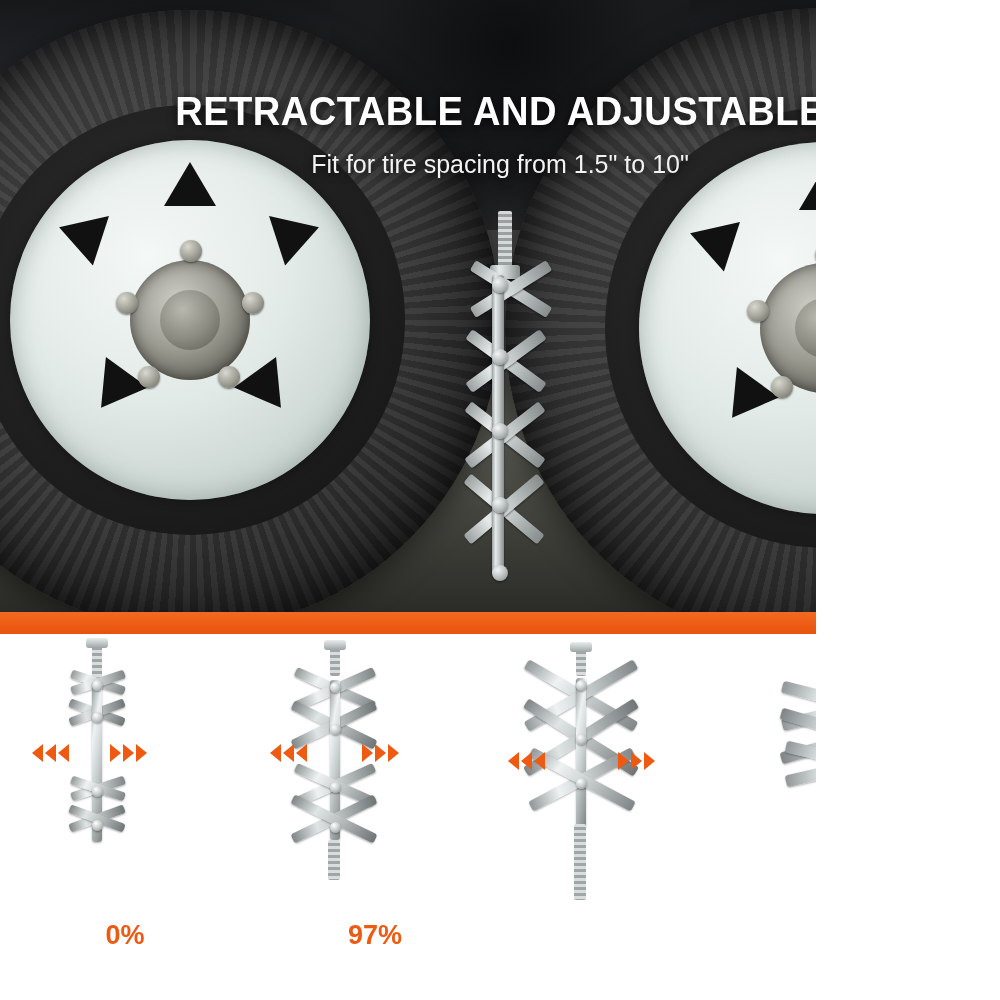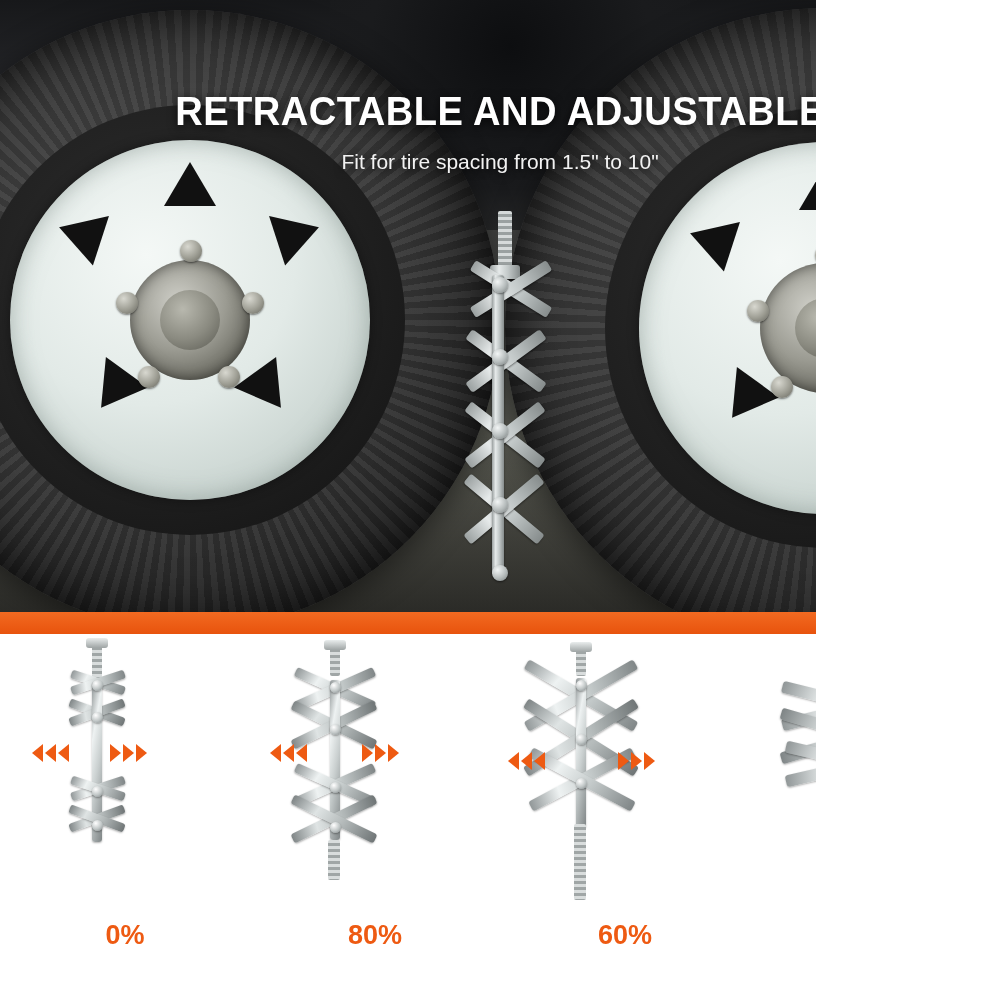--- a/index.html
+++ b/index.html
@@ -168,21 +168,21 @@
     font-family: "Liberation Sans", sans-serif;
     transform: scaleX(.93);
     text-shadow: 0 2px 10px rgba(0,0,0,.75);
   }
   .subhead {
     position: absolute;
     left: 0; top: 150px;
     width: 1000px;
     text-align: center;
     color: #f2f2f2;
-    font-size: 21px;
+    font-size: 25px;
     font-weight: normal;
     text-shadow: 0 2px 8px rgba(0,0,0,.8);
   }
 
   
   #divider {
     position: absolute;
     left: 0; top: 612px;
     width: 1000px; height: 22px;
     background: linear-gradient(180deg,#f26a21 0%, #e8530d 100%);
@@ -407,21 +407,21 @@
             <div class="arrow-l"></div>
             <div class="arrow-l"></div>
             <div class="arrow-l"></div>
           </div>
           <div class="arrows" style="left:112px; top:110px;">
             <div class="arrow-r"></div>
             <div class="arrow-r"></div>
             <div class="arrow-r"></div>
           </div>
         </div>
-        <div class="pct">80%</div>
+        <div class="pct">97%</div>
       </div>
 
       <div class="step" style="left:500px;">
         <div class="art">
           <div class="jk-rod" style="left:76px; top:14px;  width:10px; height:28px;"></div>
           <div class="jk-knob" style="left:70px; top:8px;   width:22px; height:10px;"></div>
 
           <div class="jk" style="left:18px; top:56px;  width:126px; height:11px; transform:rotate(30deg);"></div>
           <div class="jk" style="left:18px; top:56px;  width:126px; height:11px; transform:rotate(-30deg);"></div>
           <div class="jk-d" style="left:16px; top:98px;  width:130px; height:11px; transform:rotate(32deg);"></div>
@@ -439,21 +439,20 @@
             <div class="arrow-l"></div>
             <div class="arrow-l"></div>
             <div class="arrow-l"></div>
           </div>
           <div class="arrows" style="left:118px; top:118px;">
             <div class="arrow-r"></div>
             <div class="arrow-r"></div>
             <div class="arrow-r"></div>
           </div>
         </div>
-        <div class="pct">60%</div>
       </div>
 
       <div class="step" style="left:750px;">
         <div class="art">
           <div class="jk-rod" style="left:106px; top:22px; width:10px; height:26px;"></div>
           <div class="jk-knob" style="left:100px; top:16px; width:22px; height:10px;"></div>
 
           <div class="jk" style="left:30px; top:66px;  width:160px; height:12px; transform:rotate(14deg);"></div>
           <div class="jk" style="left:30px; top:66px;  width:160px; height:12px; transform:rotate(-14deg);"></div>
           <div class="jk-d" style="left:28px; top:96px;  width:164px; height:12px; transform:rotate(16deg);"></div>

